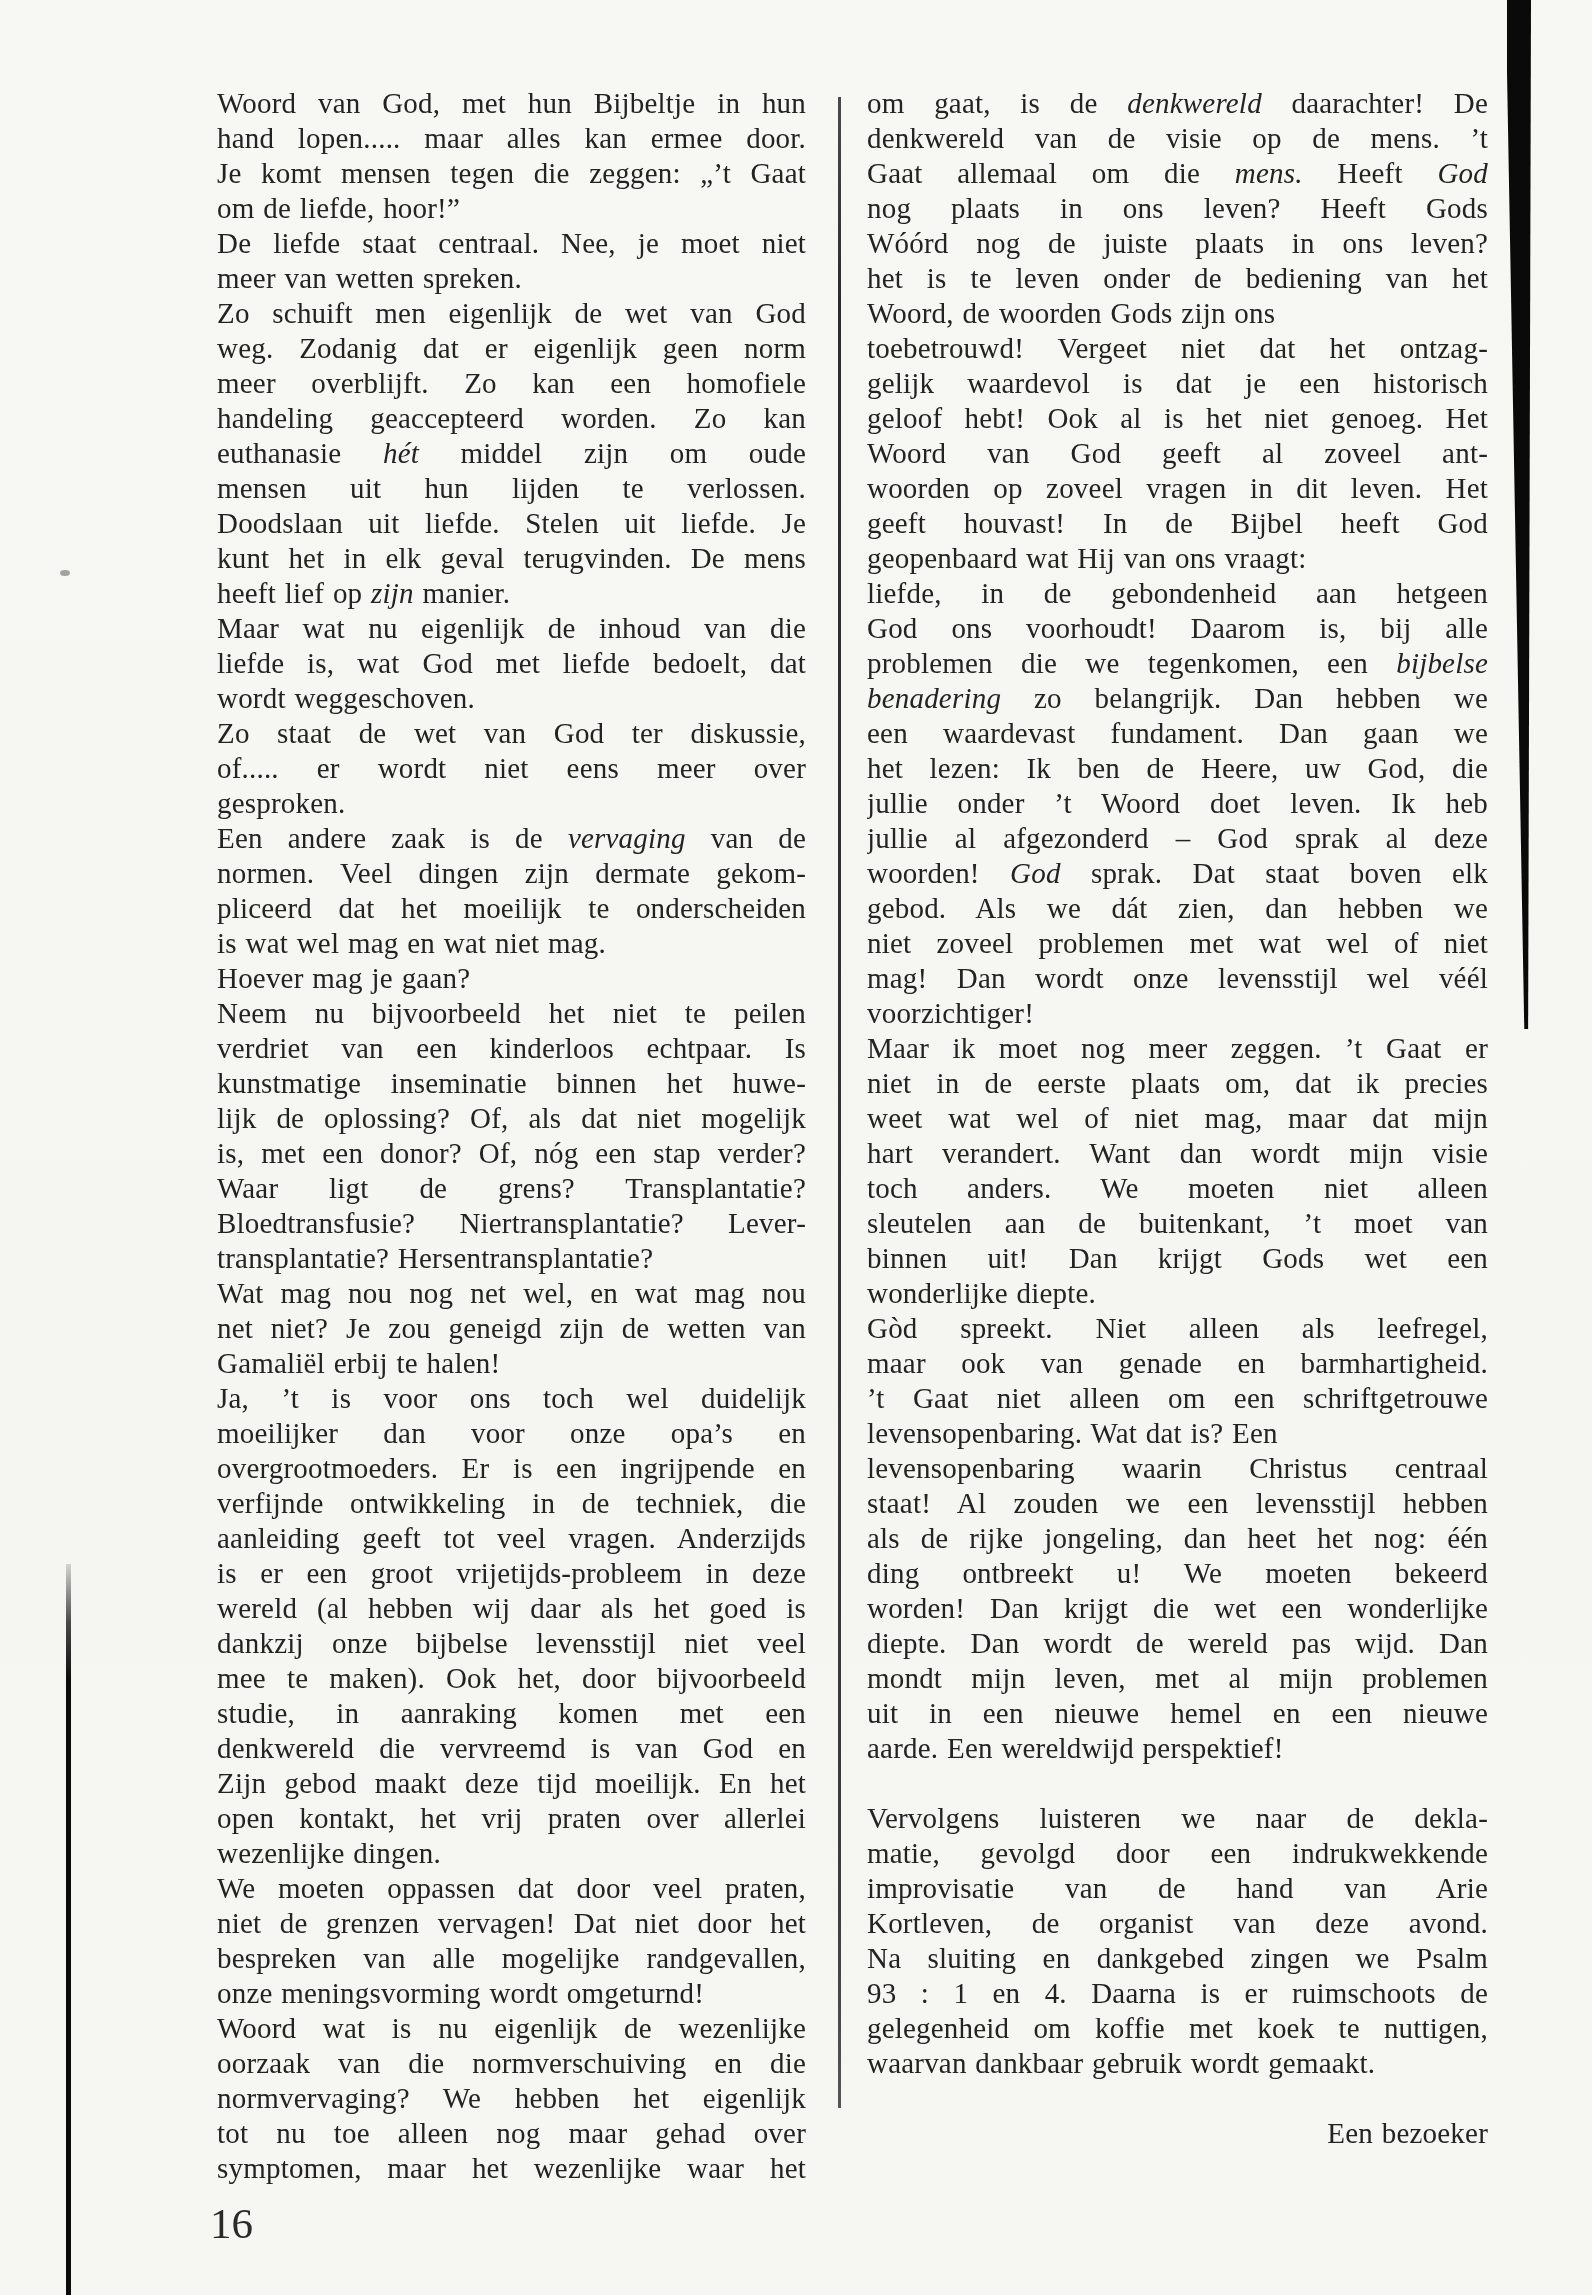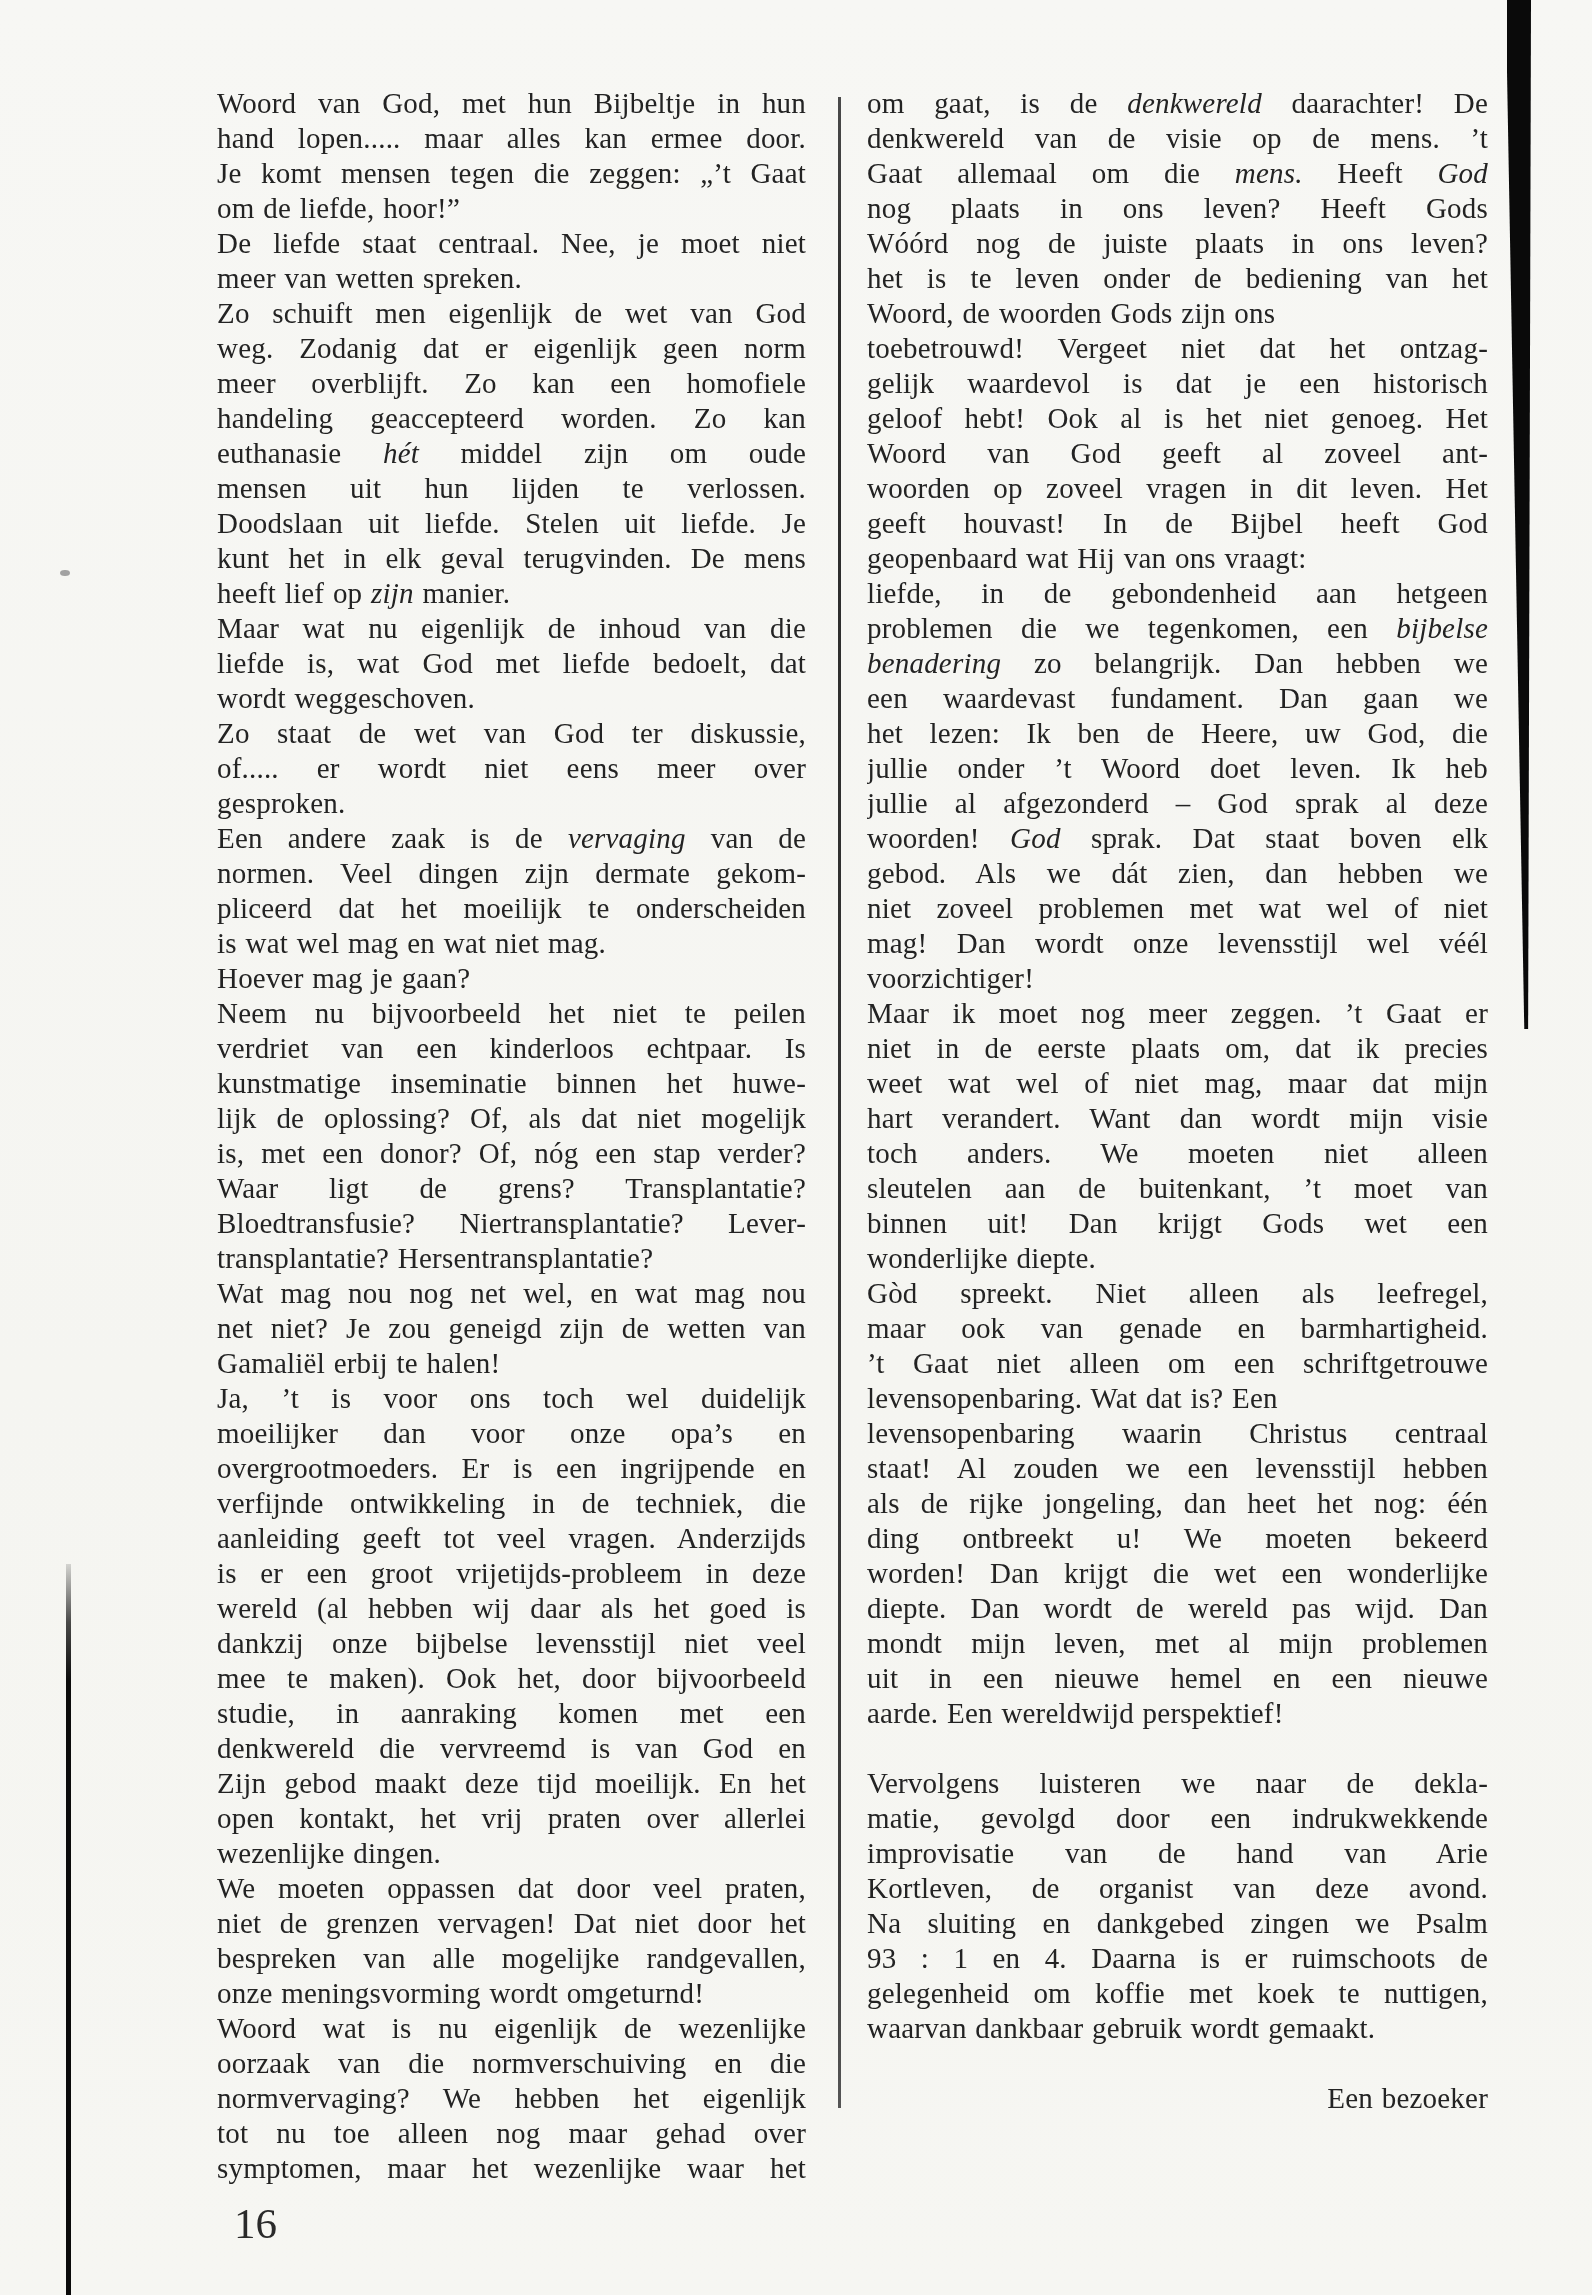--- a/index.html
+++ b/index.html
@@ -17,21 +17,21 @@
     height:35px;line-height:35px;font-size:29px;
     text-align:justify;text-align-last:justify;
     letter-spacing:0.2px;word-spacing:1.3px;
     white-space:nowrap; 
   }
   .line.j{white-space:normal;overflow:hidden;}
   .line.end{text-align-last:left;}
   .line.right{text-align-last:right;font-family:Liberation Serif, serif;}
   .line i{}
   .page-number{
-    position:absolute;left:234px;top:2202px;
+    position:absolute;left:210px;top:2202px;
     font-size:43px;line-height:43px;color:#2a2a2a;
   }
   .divider{
     position:absolute;left:838px;top:97px;width:2.6px;height:2011px;
     background:linear-gradient(180deg,#4a4a4a 0%,#2c2c2c 10%,#333 55%,#3d3d3d 90%,#555 100%);
   }
   .right-wedge{
     position:absolute;left:1507px;top:0;width:24px;height:1029px;
     background:#0a0a0a;
     clip-path:polygon(0% 0%, 100% 0%, 88% 100%, 72% 100%, 0% 7%);
@@ -120,20 +120,21 @@
       <div class="line j">het is te leven onder de bediening van het</div>
       <div class="line end j">Woord, de woorden Gods zijn ons</div>
       <div class="line j">toebetrouwd! Vergeet niet dat het ontzag-</div>
       <div class="line j">gelijk waardevol is dat je een historisch</div>
       <div class="line j">geloof hebt! Ook al is het niet genoeg. Het</div>
       <div class="line j">Woord van God geeft al zoveel ant-</div>
       <div class="line j">woorden op zoveel vragen in dit leven. Het</div>
       <div class="line j">geeft houvast! In de Bijbel heeft God</div>
       <div class="line end j">geopenbaard wat Hij van ons vraagt:</div>
       <div class="line j">liefde, in de gebondenheid aan hetgeen</div>
+      <div class="line j">God ons voorhoudt! Daarom is, bij alle</div>
       <div class="line j">problemen die we tegenkomen, een <i>bijbelse</i></div>
       <div class="line j"><i>benadering</i> zo belangrijk. Dan hebben we</div>
       <div class="line j">een waardevast fundament. Dan gaan we</div>
       <div class="line j">het lezen: Ik ben de Heere, uw God, die</div>
       <div class="line j">jullie onder ’t Woord doet leven. Ik heb</div>
       <div class="line j">jullie al afgezonderd – God sprak al deze</div>
       <div class="line j">woorden! <i>God</i> sprak. Dat staat boven elk</div>
       <div class="line j">gebod. Als we dát zien, dan hebben we</div>
       <div class="line j">niet zoveel problemen met wat wel of niet</div>
       <div class="line j">mag! Dan wordt onze levensstijl wel véél</div>

